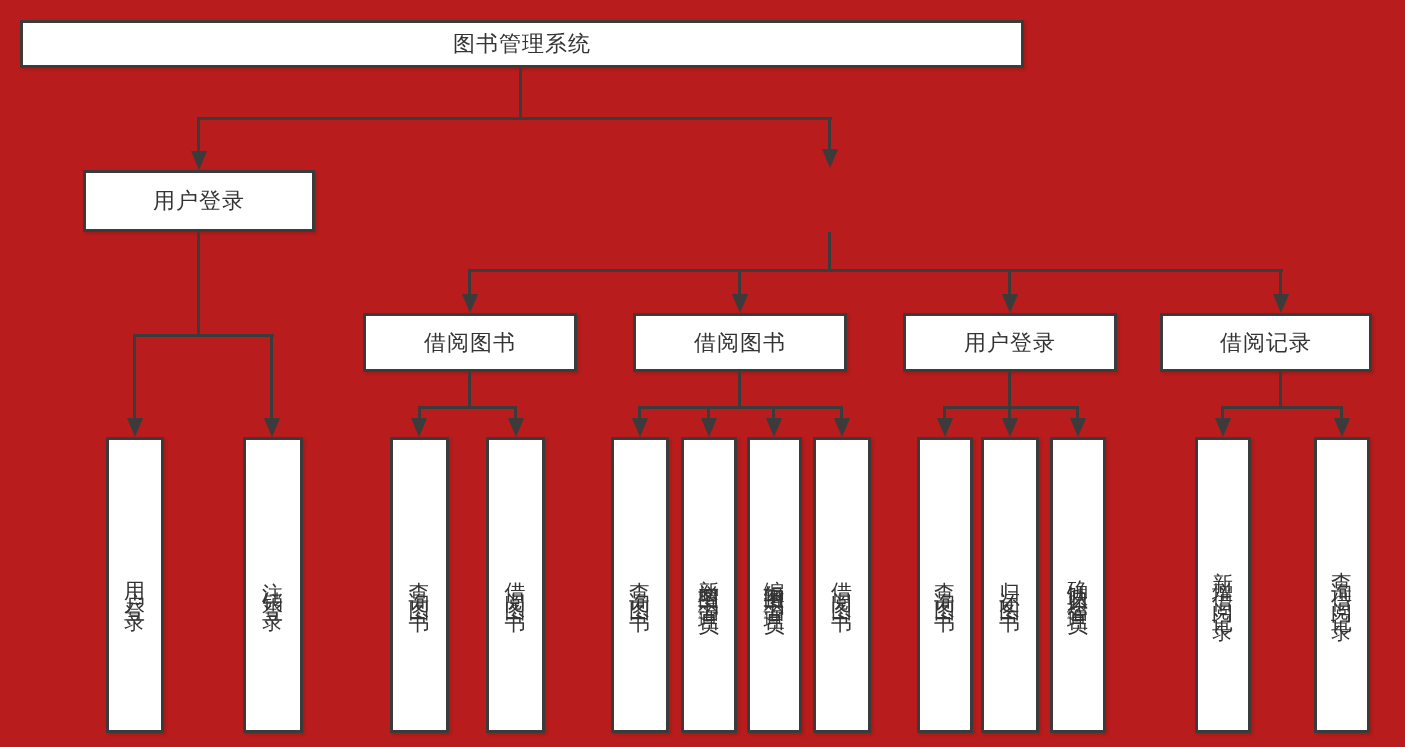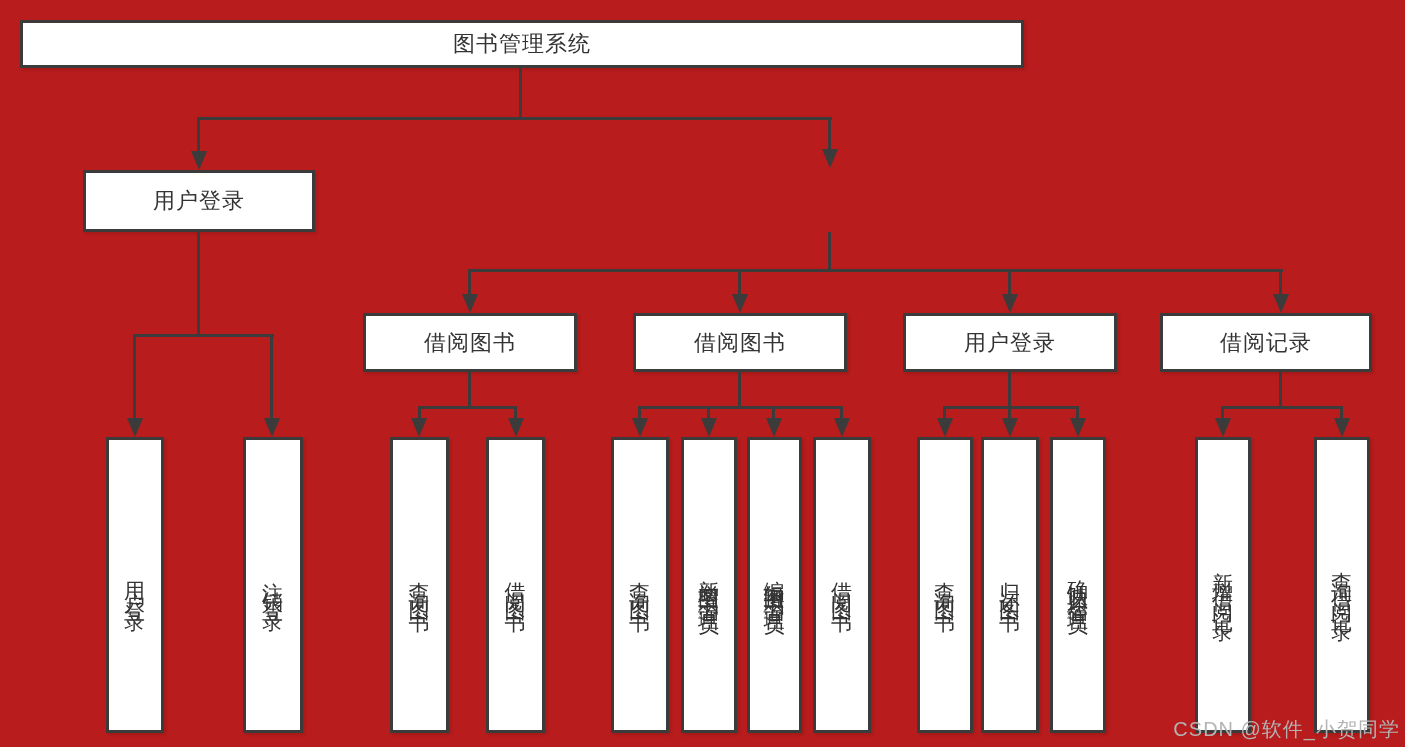--- a/index.html
+++ b/index.html
@@ -153,15 +153,14 @@
     <span class="vtext tight">确认归还（管理员）</span>
   </div>
 
   <div class="box leaf" style="left:1195px;top:437px;width:56px;height:296px;">
     <span class="vtext">新增借阅记录</span>
   </div>
   <div class="box leaf" style="left:1314px;top:437px;width:56px;height:296px;">
     <span class="vtext">查询借阅记录</span>
   </div>
 
-  <div class="watermark">CSDN @软件_小贺同学</div>
 
 </div>
 
 </body></html>

